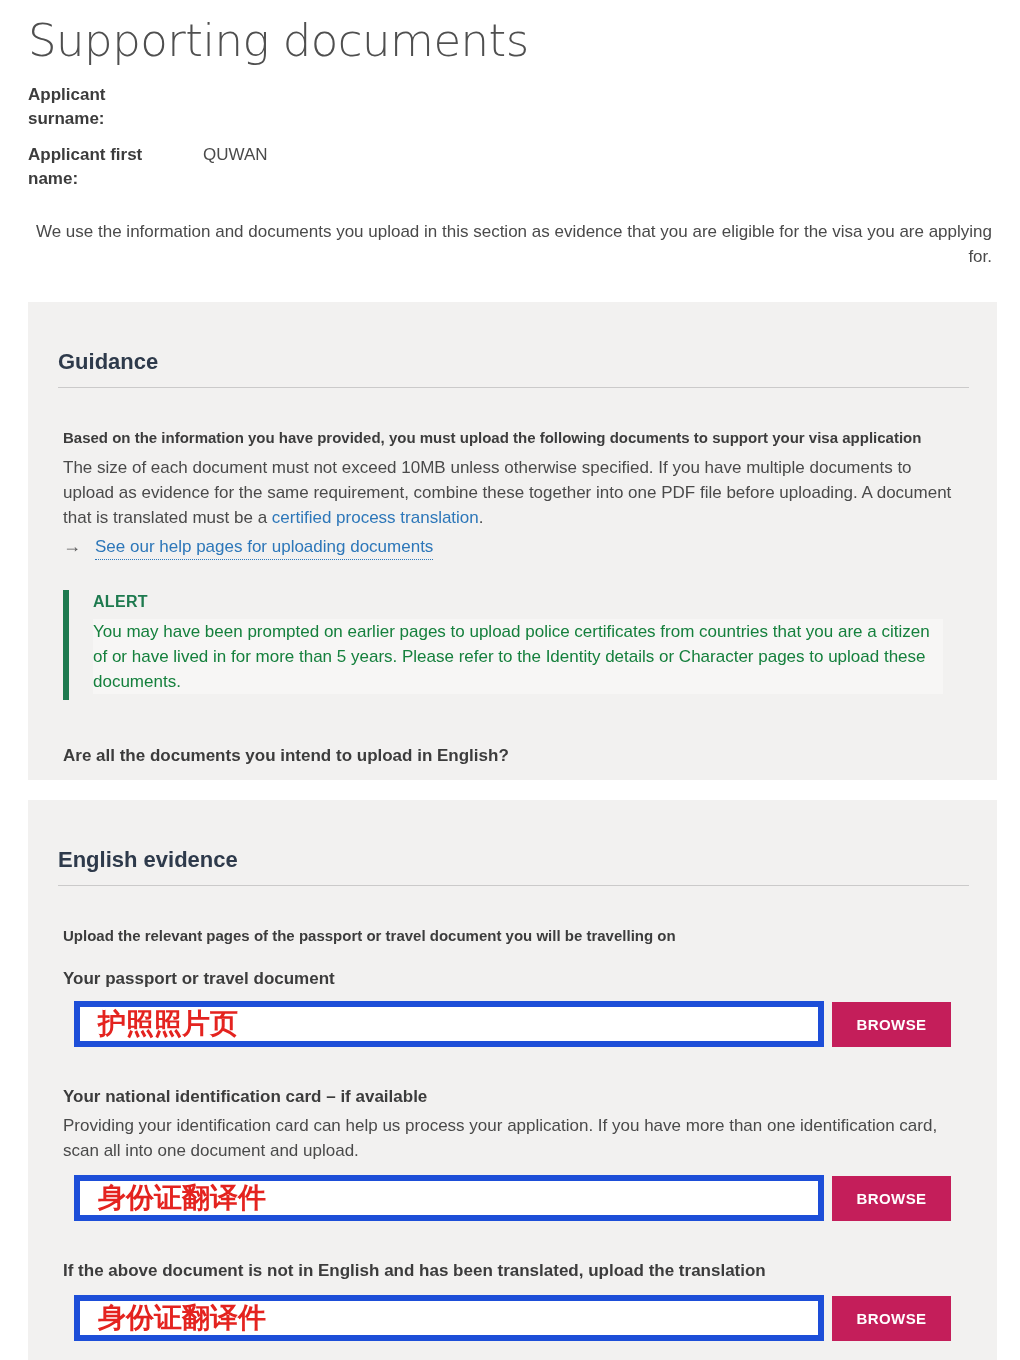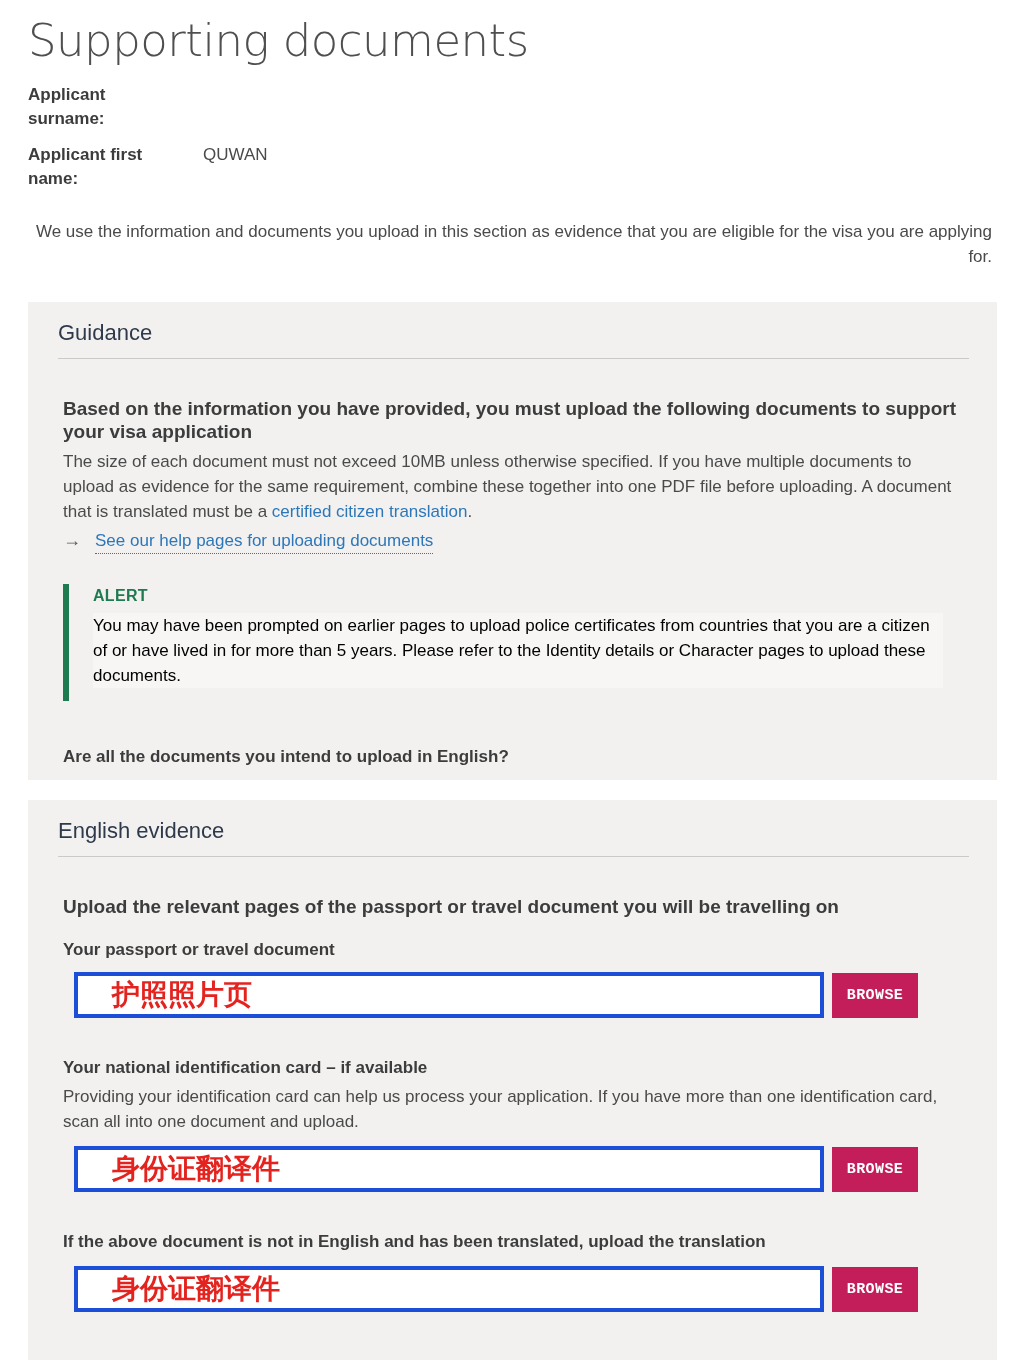--- a/index.html
+++ b/index.html
@@ -32,75 +32,75 @@
   .panel {
     width: 969px;
     margin-left: 28px;
     background: #f2f1f0;
     overflow: hidden;
   }
   .panel.guidance { margin-top: 33px; height: 478px; }
   .panel.identity { margin-top: 20px; height: 610px; }
 
   .panel h2 {
-    margin: 0 0 0 30px; padding-top: 18px;
-    font-size: 22px; font-weight: 400; color: #2e3a4b;
+    margin: 0 0 0 30px; padding-top: 47px;
+    font-size: 22px; font-weight: 700; color: #2e3a4b;
   }
   .panel hr {
     border: none; border-top: 1px solid #cbcaca;
     margin: 12px 28px 0 30px;
   }
 
   .lead {
     margin: 38px 35px 0 35px;
-    font-size: 19px; font-weight: 700; color: #3c3c3c; line-height: 23px;
+    font-size: 15px; font-weight: 700; color: #3c3c3c; line-height: 23px;
   }
   .bodytext {
     margin: 6px 35px 0 35px;
     font-size: 17px; line-height: 25px; color: #4a4a4a;
   }
   a.inline-link { color: #2d77b9; text-decoration: none; cursor: pointer; }
   .help-row { margin: 4px 35px 0 35px; font-size: 17px; line-height: 25px; display: flex; align-items: baseline; }
   .help-row .arrow { color: #5a5a5a; margin-right: 14px; font-size: 18px; }
   a.help-link { color: #2d77b9; text-decoration: none; border-bottom: 1px dotted #2d77b9; cursor: pointer; }
 
   .alert {
     margin: 30px 35px 0 35px;
     border-left: 6px solid #1e7a4f;
     padding: 3px 0 6px 24px;
   }
   .alert-label { color: #1e7a4f; font-weight: 700; font-size: 16px; letter-spacing: 0.3px; }
   .alert-text {
-    margin: 8px 0 7px 0; max-width: 850px;
-    font-size: 17px; line-height: 25px; color: #000000;
+    margin: 8px 0 0 0; max-width: 850px;
+    font-size: 17px; line-height: 25px; color: #15803d;
     background: #f7f6f5; 
   }
 
   .question { margin: 46px 35px 0 35px; font-size: 17px; font-weight: 700; color: #3c3c3c; }
   .red-note {
     color: #e4231f; font-weight: 700; font-size: 30px; line-height: 34px;
     margin-left: 48px; margin-top: -2px; white-space: nowrap;
   }
 
   .u-label { margin: 40px 35px 0 35px; font-size: 17px; font-weight: 700; color: #3c3c3c; }
   .u-label.first { margin-top: 22px; }
   .u-desc { margin: 6px 40px 0 35px; font-size: 17px; line-height: 25px; color: #4a4a4a; }
   .u-row { margin: 12px 0 0 46px; display: flex; align-items: flex-start; }
   .u-row.no-desc { margin-top: 14px; }
   .filebox {
     width: 750px; height: 46px;
-    background: #ffffff; border: 4px solid #1d4ed8;
-    display: flex; align-items: center; padding-left: 34px;
+    background: #ffffff; border: 6px solid #1d4ed8;
+    display: flex; align-items: center; padding-left: 18px;
     cursor: pointer;
   }
   .filebox .red-note { margin: 0; font-size: 28px; }
   .browse-btn {
-    width: 86px; height: 45px; margin-left: 8px; margin-top: 1px;
+    width: 119px; height: 45px; margin-left: 8px; margin-top: 1px;
     background: #c41e5a; color: #ffffff; border: none;
-    font-family: Liberation Mono, monospace;
+    font-family: Liberation Sans, sans-serif;
     font-size: 15px; font-weight: 700; letter-spacing: 0.4px;
     cursor: pointer;
   }
 </style>
 </head>
 <body>
 
 <div class="page">
 
   <h1 class="page-title">Supporting documents</h1>
@@ -116,21 +116,21 @@
   </div>
 
   <p class="intro">We use the information and documents you upload in this section as evidence that you are eligible for the visa you are applying for.</p>
 
   <section class="panel guidance">
     <h2>Guidance</h2>
     <hr>
 
     <p class="lead">Based on the information you have provided, you must upload the following documents to support your visa application</p>
 
-    <p class="bodytext"><span>The size of each document must not exceed 10MB unless otherwise specified. If you have multiple documents to upload as evidence for the same requirement, combine these together into one PDF file before uploading. A document that is translated must be a </span><a class="inline-link">certified citizen translation</a><span>.</span></p>
+    <p class="bodytext"><span>The size of each document must not exceed 10MB unless otherwise specified. If you have multiple documents to upload as evidence for the same requirement, combine these together into one PDF file before uploading. A document that is translated must be a </span><a class="inline-link">certified process translation</a><span>.</span></p>
 
     <div class="help-row">
       <span class="arrow">→</span>
       <a class="help-link">See our help pages for uploading documents</a>
     </div>
 
     <div class="alert">
       <div class="alert-label">ALERT</div>
       <p class="alert-text">You may have been prompted on earlier pages to upload police certificates from countries that you are a citizen of or have lived in for more than 5 years. Please refer to the Identity details or Character pages to upload these documents.</p>
     </div>

